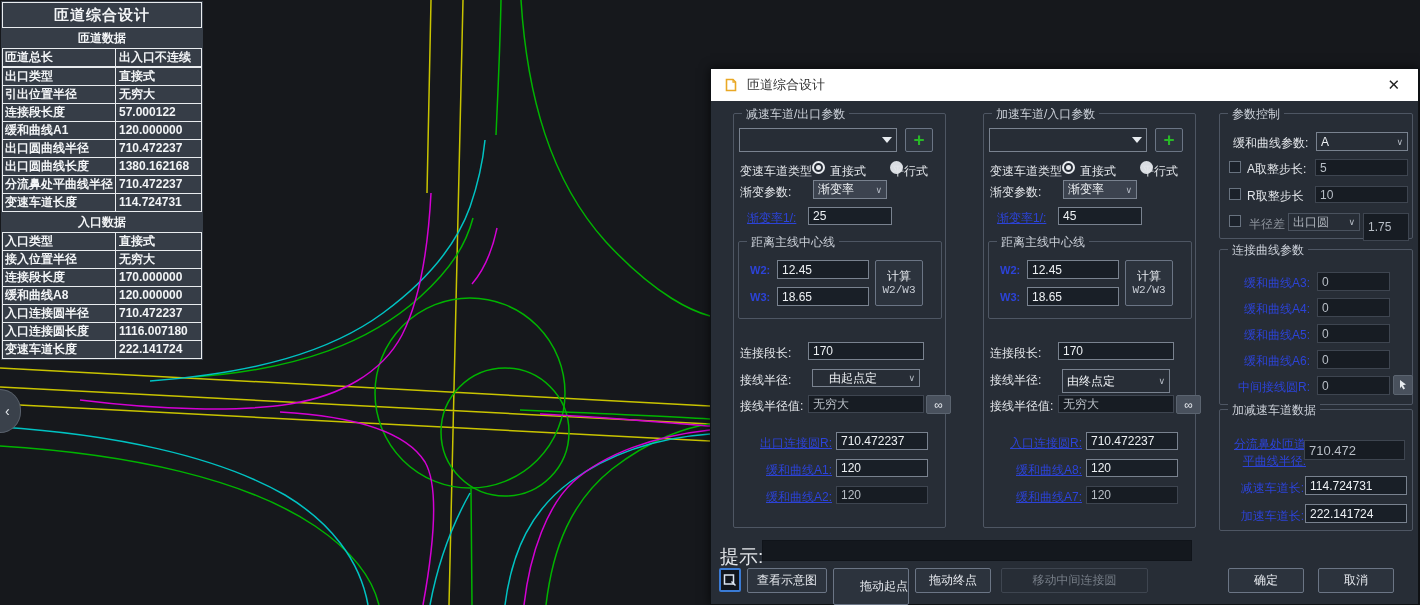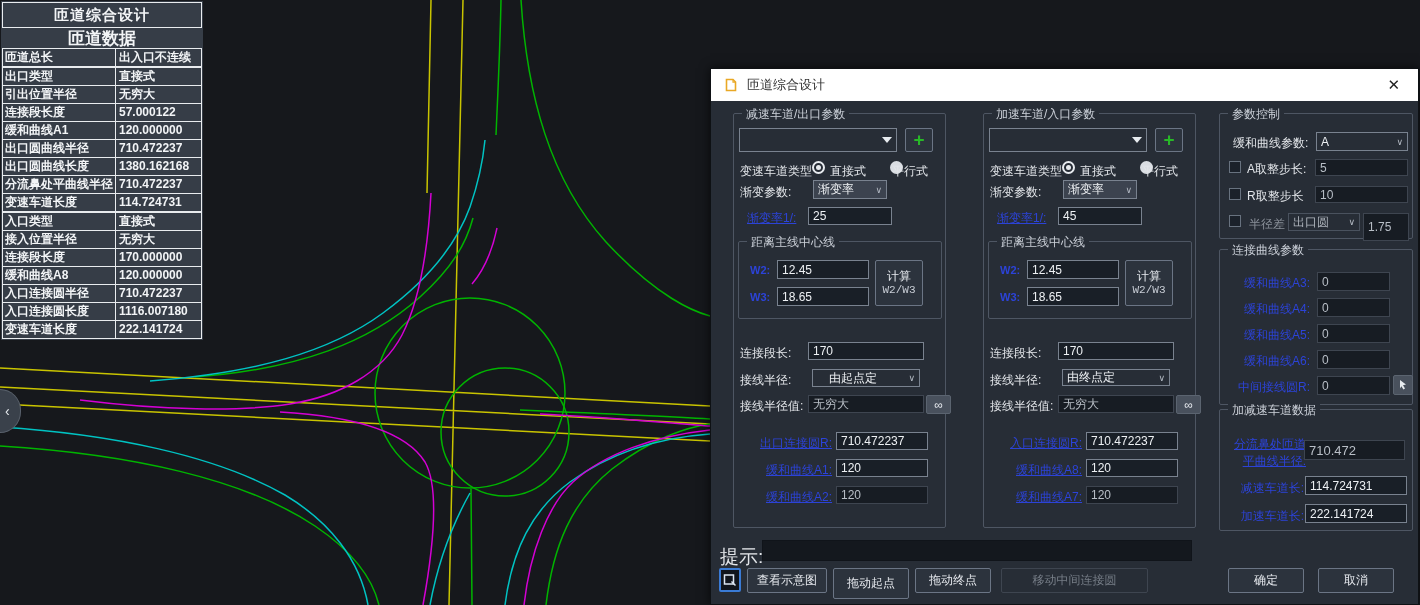--- a/index.html
+++ b/index.html
@@ -6,21 +6,21 @@
   #root{position:relative;width:1420px;height:605px;overflow:hidden;background:#16181c;
         font-family:"Liberation Sans","DejaVu Sans",sans-serif;}
   .abs{position:absolute;box-sizing:border-box;}
   svg.canvas{position:absolute;left:0;top:0;z-index:0;}
 
   
   .cad-panel{left:1px;top:1px;width:202px;background:#363d47;color:#f2f4f6;z-index:2;
              font-weight:bold;padding:1px;}
   .cad-title{border:1px solid #e9ecef;height:24px;line-height:24px;text-align:center;
              font-size:15px;letter-spacing:1px;}
-  .cad-header{height:20px;line-height:21px;text-align:center;font-size:17px;}
+  .cad-header{height:20px;line-height:21px;text-align:center;font-size:12px;}
   .cad-table{border:1px solid #e9ecef;}
   .cad-row{display:flex;height:17px;line-height:16px;border-top:1px solid #e9ecef;font-size:12px;}
   .cad-row:first-child{border-top:none;}
   .cad-cell{overflow:hidden;white-space:nowrap;}
   .cad-cell.k{width:110px;border-right:1px solid #e9ecef;padding-left:2px;}
   .cad-cell.v{flex:1;padding-left:3px;}
 
   
   .collapse-tab{left:0;top:389px;width:21px;height:44px;background:#3a414b;
         border:1px solid #59616c;border-left:none;border-radius:0 22px 22px 0;z-index:2;
@@ -134,20 +134,21 @@
         </div>
         <div class="cad-row">
           <span class="cad-cell k">分流鼻处平曲线半径</span>
           <span class="cad-cell v">710.472237</span>
         </div>
         <div class="cad-row">
           <span class="cad-cell k">变速车道长度</span>
           <span class="cad-cell v">114.724731</span>
         </div>
       </div>
+    <div class="cad-header">入口数据</div>
     <div class="cad-table">
         <div class="cad-row">
           <span class="cad-cell k">入口类型</span>
           <span class="cad-cell v">直接式</span>
         </div>
         <div class="cad-row">
           <span class="cad-cell k">接入位置半径</span>
           <span class="cad-cell v">无穷大</span>
         </div>
         <div class="cad-row">
@@ -284,21 +285,21 @@
         <span>计算</span>
         <span class="sub">W2/W3</span>
       </div>
       <span class="abs blue" style="left:16px;top:177px;font-size:11px;">W3:</span>
       <input class="abs fld" style="left: 43px; top: 173px; width: 92px; height: 19px;" readonly="" value="18.65">
 
       <span class="abs lbl" style="left:6px;top:231px;">连接段长:</span>
       <input class="abs fld" style="left: 74px; top: 228px; width: 116px; height: 18px;" readonly="" value="170">
 
       <span class="abs lbl" style="left:6px;top:258px;">接线半径:</span>
-      <div class="abs combo" style="left:78px;top:255px;width:108px;height:17px;">
+      <div class="abs combo" style="left:78px;top:255px;width:108px;height:24px;">
         <span>由终点定</span>
         <span class="chev">∨</span>
       </div>
 
       <span class="abs lbl" style="left:6px;top:284px;">接线半径值:</span>
       <input class="abs fld dim" style="left: 74px; top: 281px; width: 116px; height: 18px;" readonly="" value="无穷大">
       <div class="abs btn sq" style="left:192px;top:281px;width:25px;height:19px;">
         <span>∞</span>
       </div>
 
@@ -377,21 +378,21 @@
 
     <div class="abs btn accent" style="left:8px;top:499px;width:22px;height:24px;">
       <svg width="14" height="14" viewBox="0 0 14 14">
         <rect x="1.5" y="2" width="9" height="9" fill="none" stroke="#dce6f2" stroke-width="1.5"></rect>
         <path d="M8.5 8.5l4 4" stroke="#dce6f2" stroke-width="1.5"></path>
       </svg>
     </div>
     <div class="abs btn" style="left:36px;top:499px;width:80px;height:25px;">
       <span>查看示意图</span>
     </div>
-    <div class="abs btn" style="left:122px;top:499px;width:76px;height:31px;">
+    <div class="abs btn" style="left:122px;top:499px;width:76px;height:37px;justify-content:flex-end;">
       <span>拖动起点</span>
     </div>
     <div class="abs btn" style="left:204px;top:499px;width:76px;height:25px;">
       <span>拖动终点</span>
     </div>
     <div class="abs btn dis" style="left:290px;top:499px;width:147px;height:25px;">
       <span>移动中间连接圆</span>
     </div>
     <div class="abs btn" style="left:517px;top:499px;width:76px;height:25px;">
       <span>确定</span>

